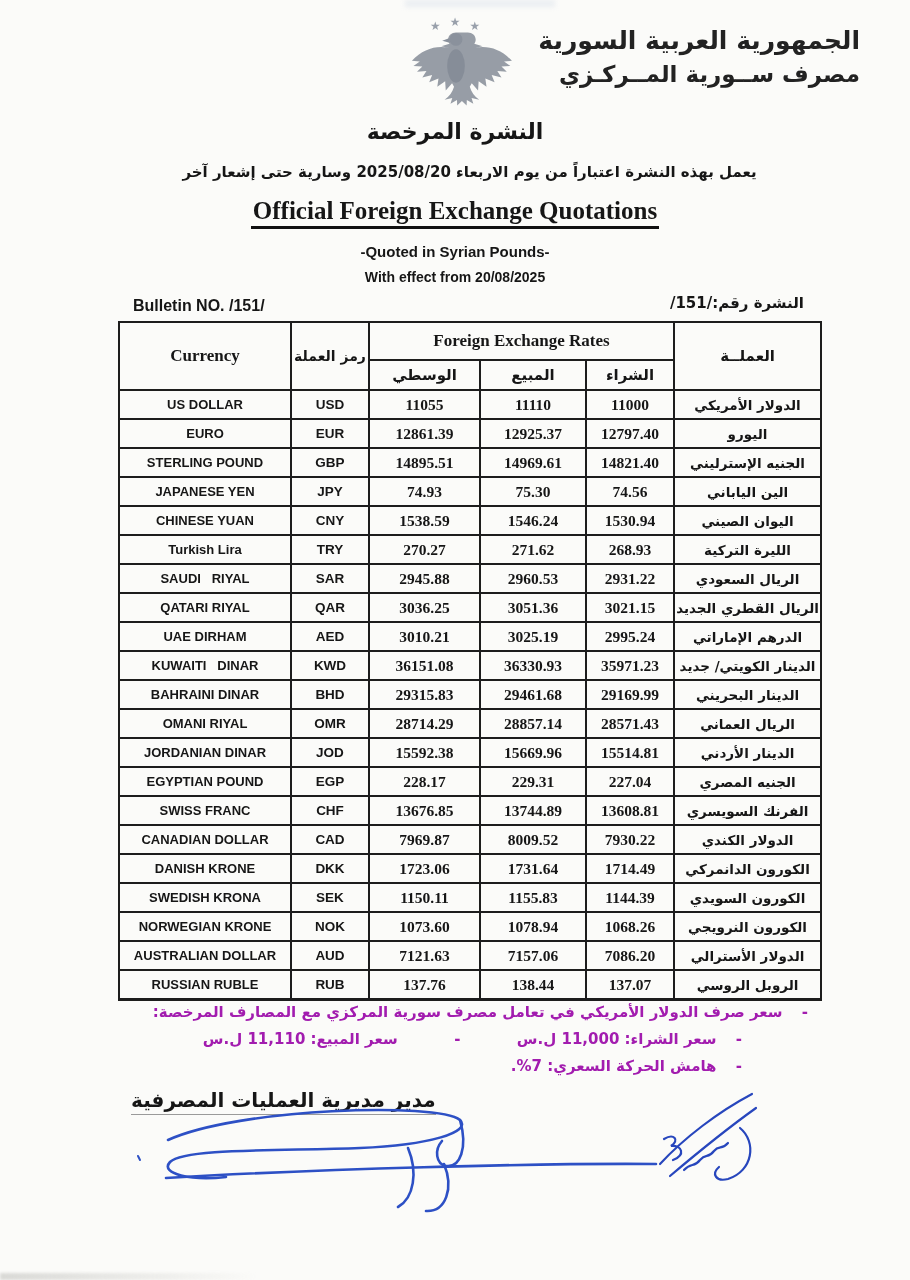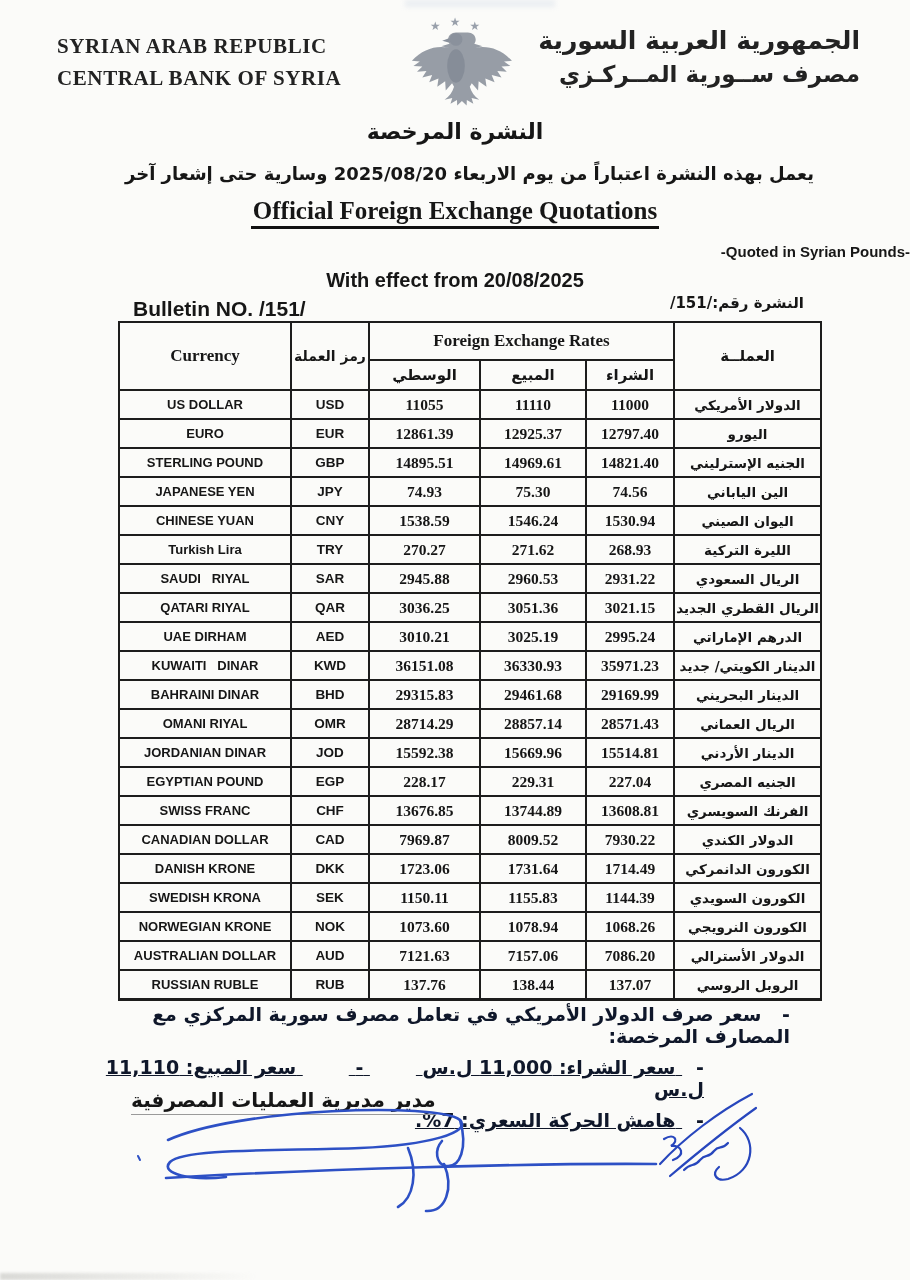--- a/index.html
+++ b/index.html
@@ -8,70 +8,66 @@
   
   .org-en{position:absolute;left:57px;top:30px;font-family:"Liberation Serif",serif;
           font-weight:700;font-size:21px;letter-spacing:.6px;color:#222;line-height:32px;}
   .org-ar{position:absolute;right:50px;top:24px;text-align:right;direction:rtl;
           font-family:"DejaVu Sans",sans-serif;font-weight:700;color:#222;}
   .org-ar .l1{font-size:25px;line-height:34px;margin-left:8px;}
   .org-ar .l2{font-size:23px;line-height:32px;}
   .emblem{position:absolute;left:392px;top:12px;width:128px;height:106px;}
   .center-line{position:absolute;left:0;right:0;text-align:center;}
   .bulletin-title-ar{top:119px;font-family:"DejaVu Sans",sans-serif;font-weight:700;font-size:22px;}
-  .effective-ar{top:163px;font-family:"DejaVu Sans",sans-serif;font-weight:700;font-size:18px;direction:rtl;padding-left:29px;}
+  .effective-ar{top:163px;font-family:"DejaVu Sans",sans-serif;font-weight:700;font-size:15px;direction:rtl;padding-left:29px;}
   .title-en{top:197px;}
   .title-en span{display:inline-block;font-family:"Liberation Serif",serif;font-weight:700;
                  font-size:25px;border-bottom:3px solid #111;padding:0 2px 1px 2px;}
-  .subtitle-en{top:243px;font-weight:700;font-size:15px;text-align:right;}
-  .effect-en{top:269px;font-weight:700;font-size:20px;}
-  .bulletin-en{position:absolute;left:133px;top:297px;font-weight:700;font-size:21px;text-align:center;}
+  .subtitle-en{top:243px;font-weight:700;font-size:15px;}
+  .effect-en{top:269px;font-weight:700;font-size:14px;}
+  .bulletin-en{position:absolute;left:133px;top:297px;font-weight:700;font-size:16px;text-align:center;}
   .bulletin-ar{position:absolute;right:106px;top:294px;font-family:"DejaVu Sans",sans-serif;
                font-weight:700;font-size:15px;direction:rtl;}
   
   table.fx{position:absolute;left:118px;top:321px;width:702px;border-collapse:collapse;
            table-layout:fixed;}
   table.fx th,table.fx td{border:2px solid #1d1d1d;text-align:center;vertical-align:middle;
            padding:0;overflow:hidden;}
   table.fx{border-bottom:3px solid #1d1d1d;}
   th.h-serif{font-family:"Liberation Serif",serif;font-weight:700;font-size:17px;}
   th.h-ar{font-family:"DejaVu Sans",sans-serif;font-weight:700;font-size:14px;direction:rtl;}
   tr.hr1 th{height:36px;}
   tr.hr2 th{height:28px;}
   td.c-en{font-weight:700;font-size:13px;white-space:pre;height:27px;margin-left:16px;}
   td.c-code{font-weight:700;font-size:13.5px;}
   td.c-num{font-family:"Liberation Serif",serif;font-weight:700;font-size:15.5px;}
   td.c-ar{font-family:"DejaVu Sans",sans-serif;font-weight:700;font-size:13.5px;direction:rtl;}
   
-  .footnotes{position:absolute;right:120px;top:1003px;width:720px;direction:rtl;text-align:right;
-             font-family:"DejaVu Sans",sans-serif;font-weight:700;font-size:19px;color:#0f172a;}
+  .footnotes{position:absolute;right:102px;top:1003px;width:720px;direction:rtl;text-align:right;
+             font-family:"DejaVu Sans",sans-serif;font-weight:700;font-size:15px;color:#a21caf;}
   .footnotes .fl{margin-bottom:9px;}
-  .footnotes .indent{padding-left:0;margin-right:86px;text-decoration:underline;}
+  .footnotes .indent{padding-left:0;margin-right:66px;}
   .footnotes .dash{display:inline-block;margin-left:14px;}
   .footnotes .midgap{display:inline-block;width:46px;}
   
   .sig-title{position:absolute;left:131px;top:1088px;font-family:"DejaVu Sans",sans-serif;
              font-weight:700;font-size:20px;border-bottom:1px solid #9a9a9a;padding-bottom:2px;}
   .sig-left{position:absolute;left:108px;top:1098px;width:566px;height:120px;}
   .sig-right{position:absolute;left:644px;top:1082px;width:124px;height:118px;}
   
   .smudge-bottom{position:absolute;left:0;bottom:0;width:260px;height:7px;
                  background:linear-gradient(90deg,#c7c7c3,rgba(200,200,197,0));opacity:.65;filter:blur(1.5px);}
   .smudge-top{position:absolute;left:405px;top:0;width:150px;height:7px;background:#dde3ec;
               opacity:.55;filter:blur(2.5px);}
 </style>
 </head>
 <body>
 
 <div class="page">
 
-  <div class="org-en">
-    <div>SYRIAN ARAB REPUBLIC</div>
-    <div>CENTRAL BANK OF SYRIA</div>
-  </div>
 
   <svg class="emblem" viewBox="0 0 130 106">
     <text x="44" y="17" font-size="12" fill="#99a0ab" text-anchor="middle" font-family="DejaVu Sans">★</text>
     <text x="64" y="13" font-size="12" fill="#99a0ab" text-anchor="middle" font-family="DejaVu Sans">★</text>
     <text x="84" y="17" font-size="12" fill="#99a0ab" text-anchor="middle" font-family="DejaVu Sans">★</text>
     <g>
       <path fill="#979da6" d="M65,20 c-4.5,0 -8,3.2 -8,7.2 0,1.6 0.5,3 1.4,4.2 l-8.4,2.6 8.2,1.8
         c-13,-3 -27,1 -38,13 l8,0.6 -6.4,4.6 9,0.4 -5.4,5.4 9.6,-0.6 -4.2,6.4 10,-2.4 -3,7.4
         9.4,-3.8 -1.2,8.4 8,-5.6 0.6,9.4 6.4,-7.4 2,3.6 c-1.6,5.6 -4.6,9.6 -9.6,13.2
         l7.8,-1.8 -1.8,5.8 6.6,-3.8 0.2,5.6 4.8,-4.6 4.8,4.6 0.2,-5.6 6.6,3.8 -1.8,-5.8 7.8,1.8

